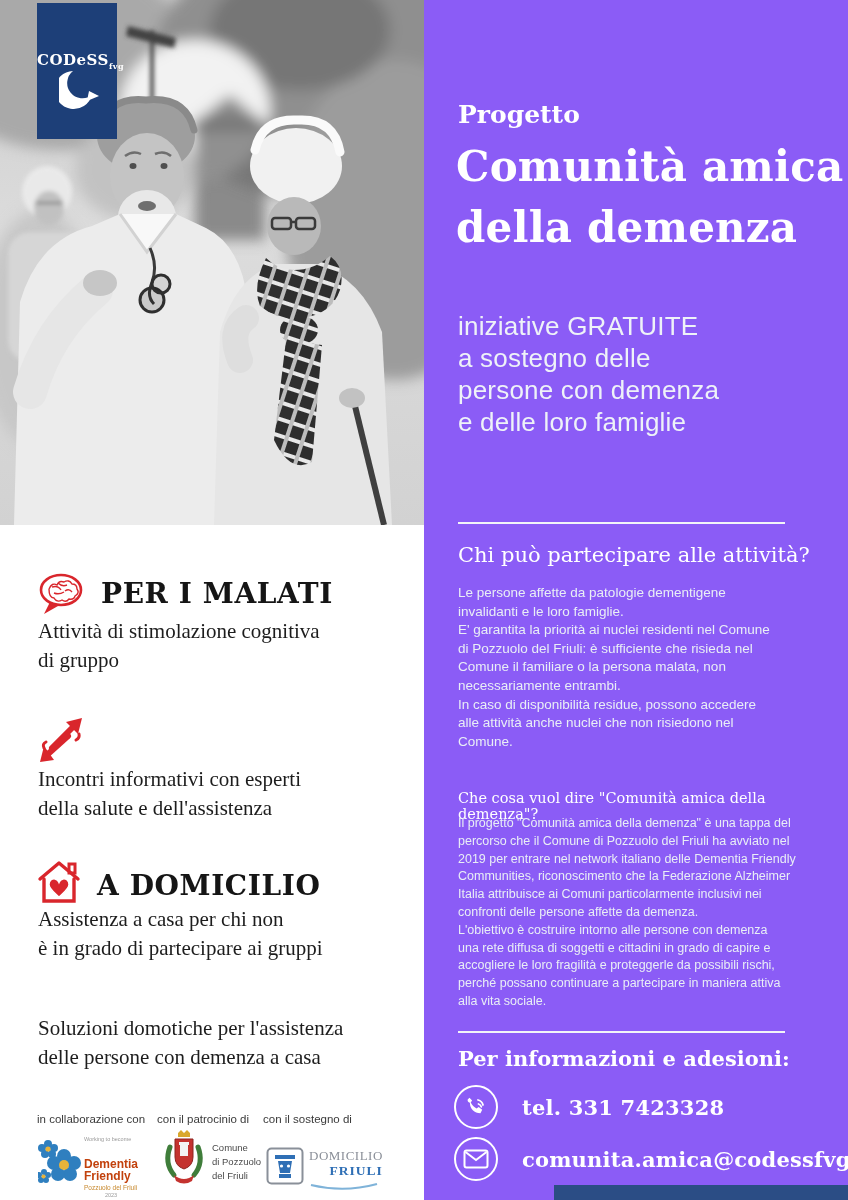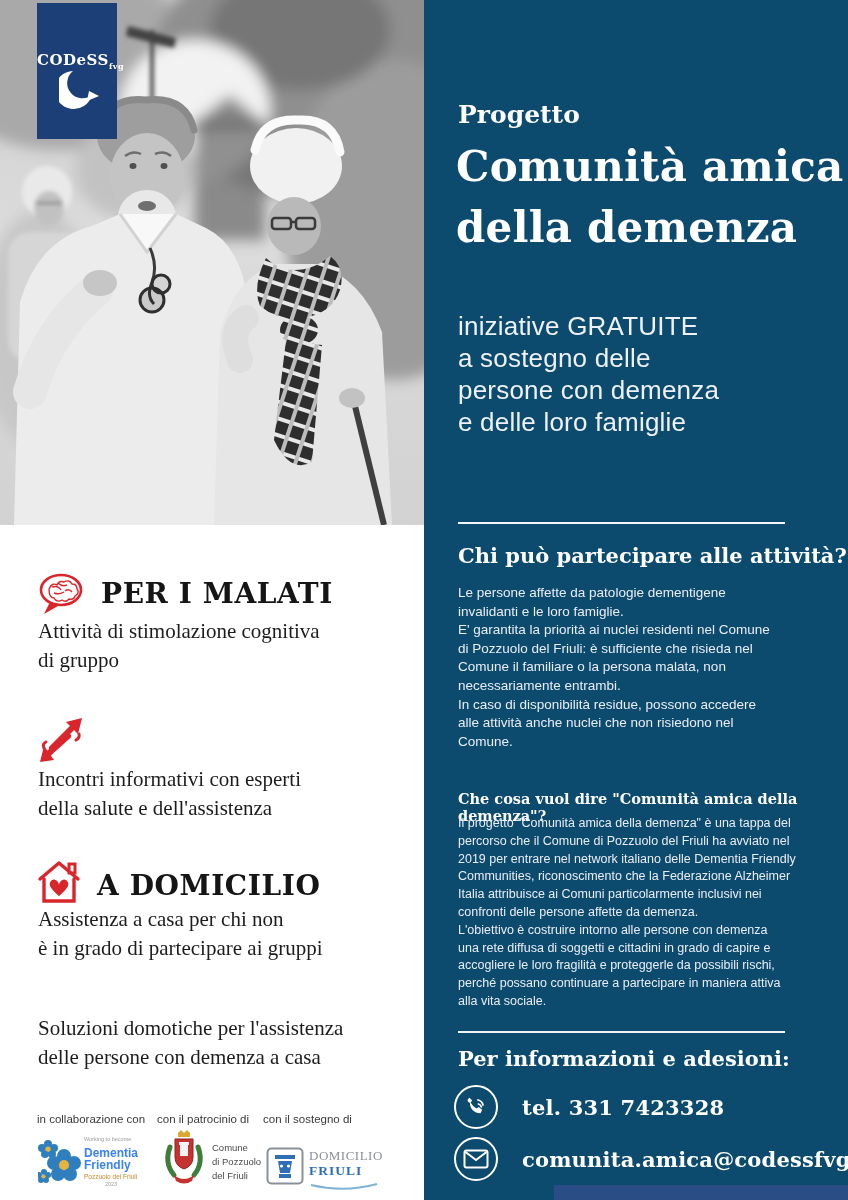--- a/index.html
+++ b/index.html
@@ -1,27 +1,27 @@
 <!DOCTYPE html>
 <html><head>
 <meta charset="utf-8">
 <style>
   * { margin:0; padding:0; box-sizing:border-box; }
   html,body { background:#9aa0a8; }
   body { font-family:"Liberation Sans","DejaVu Sans",sans-serif; }
   .poster { position:relative; width:848px; height:1200px; background:#ffffff; overflow:hidden; margin:0 auto; }
 
   
-  .right-col { position:absolute; left:424px; top:0; width:424px; height:1200px; background:#0c4a6e; }
+  .right-col { position:absolute; left:424px; top:0; width:424px; height:1200px; background:#8b5cf6; }
   .eyebrow { position:absolute; left:34px; top:100px; color:#fff; font-family:"DejaVu Serif","Liberation Serif",serif; font-size:25px; font-weight:600; }
   .main-title { position:absolute; left:32px; top:136px; color:#fff; font-family:"DejaVu Serif","Liberation Serif",serif; font-size:42px; line-height:61px; font-weight:600; white-space:pre; letter-spacing:.2px; }
   .subtitle { position:absolute; left:34px; top:310px; color:#eef2f8; font-size:26px; line-height:32px; white-space:pre; font-weight:400; letter-spacing:.2px; }
   .divider { position:absolute; left:34px; width:327px; height:2px; background:#f2f4f8; }
   .d1 { top:522px; } .d2 { top:1031px; }
-  .q-head { position:absolute; left:34px; color:#fff; font-family:"DejaVu Serif","Liberation Serif",serif; font-weight:700; }
+  .q-head { position:absolute; left:34px; color:#fff; font-family:"DejaVu Serif","Liberation Serif",serif; font-weight:400; }
   .q1h { top:543px; font-size:21px; }
   .q2h { top:790px; font-size:14.5px; }
   .q-body { position:absolute; left:34px; color:#e9eef6; white-space:pre; }
   .q1b { top:584px; font-size:13.5px; line-height:18.6px; }
   .q2b { top:815px; font-size:12.5px; line-height:17.8px; }
   .contact-head { position:absolute; left:34px; top:1046px; color:#fff; font-family:"DejaVu Serif","Liberation Serif",serif; font-weight:700; font-size:21px; }
   .contact-row { position:absolute; left:30px; display:flex; align-items:center; }
   .cr1 { top:1085px; } .cr2 { top:1137px; }
   .contact-icon { width:44px; height:44px; border:2px solid #fff; border-radius:50%; display:flex; align-items:center; justify-content:center; flex:0 0 auto; }
   .contact-text { margin-left:24px; color:#fff; font-family:"DejaVu Serif","Liberation Serif",serif; font-weight:700; font-size:21px; letter-spacing:.2px; }
@@ -41,29 +41,29 @@
   .sec-desc { position:absolute; left:38px; color:#1d1d1d; font-family:"Liberation Serif","DejaVu Serif",serif; font-size:21px; line-height:28.5px; white-space:pre; }
   .sd1 { top:617px; } .sd2 { top:765px; } .sd3 { top:905px; }
   .sd4 { top:970px; } .sd5 { top:1014px; }
 
   .partner-label { position:absolute; top:1113px; color:#3a3a3a; font-size:11.5px; }
   .pl1 { left:37px; } .pl2 { left:157px; } .pl3 { left:263px; }
   .partner-logo { position:absolute; }
 
   .df-block { position:absolute; left:84px; top:1137px; line-height:1; }
   .df-sub { font-size:5.5px; color:#9a9a9a; }
-  .df-name { font-size:12px; font-weight:700; color:#3b82f6; line-height:12.5px; white-space:pre; margin-top:4px; }
+  .df-name { font-size:12px; font-weight:700; color:#c2410c; line-height:12.5px; white-space:pre; margin-top:15px; }
   .df-place { font-size:6.5px; color:#c8892e; margin-top:2px; }
   .df-year { font-size:5.5px; color:#9a9a9a; margin-top:2px; text-align:center; }
 
   .comune-text { position:absolute; left:212px; top:1141px; font-size:9.5px; color:#4a4a4a; line-height:14px; white-space:pre; }
 
   .ff-block { position:absolute; left:309px; top:1149px; line-height:1; }
   .ff-name { font-size:13px; color:#8a8f98; letter-spacing:.5px; font-family:"Liberation Serif","DejaVu Serif",serif; }
-  .ff-name2 { font-size:13.5px; color:#2f6fb5; font-weight:700; letter-spacing:1px; font-family:"Liberation Serif","DejaVu Serif",serif; margin-top:2px; }
+  .ff-name2 { font-size:13.5px; color:#2f6fb5; font-weight:700; letter-spacing:1px; font-family:"Liberation Serif","DejaVu Serif",serif; margin-top:2px;text-align:right; }
 </style>
 </head>
 <body>
 
 <div class="poster">
 
   <div class="photo-wrap">
     <svg width="424" height="525" viewBox="0 0 424 525" xmlns="http://www.w3.org/2000/svg">
       <defs>
         <filter id="blurBig">

